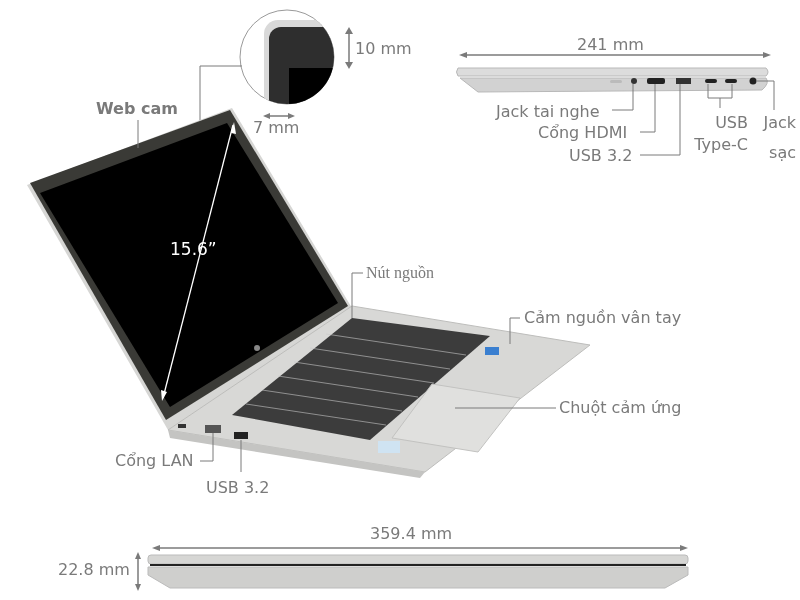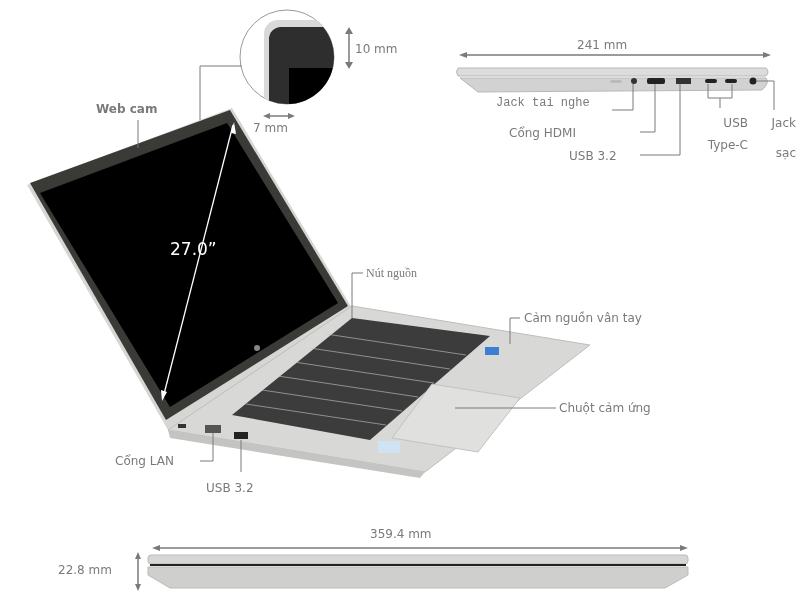--- a/index.html
+++ b/index.html
@@ -1,17 +1,17 @@
 <!DOCTYPE html>
 <html><head>
 <meta charset="utf-8">
 <style>
   html,body{margin:0;padding:0;background:#ffffff;}
   body{width:800px;height:600px;position:relative;overflow:hidden;font-family:"DejaVu Sans","Liberation Sans",sans-serif;}
-  .lbl{position:absolute;color:#7a7a7a;font-size:12px;line-height:18px;white-space:nowrap;}
+  .lbl{position:absolute;color:#7a7a7a;font-size:16px;line-height:18px;white-space:nowrap;}
   .lbl.c{text-align:right;}
   svg{position:absolute;left:0;top:0;}
 </style>
 </head>
 <body>
 
 <svg width="800" height="600" viewBox="0 0 800 600">
 
   <g>
     <clipPath id="cc">
@@ -104,25 +104,25 @@
     <polygon points="148,567 688,567 688,575 665,588 170,588 148,575" fill="#cfcfcd" stroke="#bbb"></polygon>
     <line x1="138" y1="555" x2="138" y2="588" stroke="#7a7a7a" stroke-width="1.5"></line>
     <polygon points="135,559 138,552 141,559" fill="#7a7a7a"></polygon>
     <polygon points="135,584 138,591 141,584" fill="#7a7a7a"></polygon>
   </g>
 </svg>
 
 <div class="lbl" style="left:355px;top:40px;">10 mm</div>
 <div class="lbl" style="left:253px;top:119px;">7 mm</div>
 <div class="lbl" style="left:96px;top:100px;font-weight:bold;">Web cam</div>
-<div class="lbl" style="left:170px;top:240px;color:#ffffff;font-size:17px;">27.0”</div>
+<div class="lbl" style="left:170px;top:240px;color:#ffffff;font-size:17px;">15.6”</div>
 
 <div class="lbl" style="left:577px;top:36px;">241 mm</div>
-<div class="lbl" style="left:496px;top:94px;font-family:Liberation Mono, monospace;">Jack tai nghe</div>
-<div class="lbl" style="left:509px;top:124px;">Cổng HDMI</div>
+<div class="lbl" style="left:496px;top:103px;">Jack tai nghe</div>
+<div class="lbl" style="left:538px;top:124px;">Cổng HDMI</div>
 <div class="lbl" style="left:569px;top:147px;">USB 3.2</div>
 <div class="lbl c" style="left:692px;top:114px;width:56px;">
   <div>USB</div>
   <div style="margin-top:4px;">Type-C</div>
 </div>
 <div class="lbl c" style="left:756px;top:114px;width:40px;">
   <div>Jack</div>
   <div style="margin-top:12px;">sạc</div>
 </div>
 

